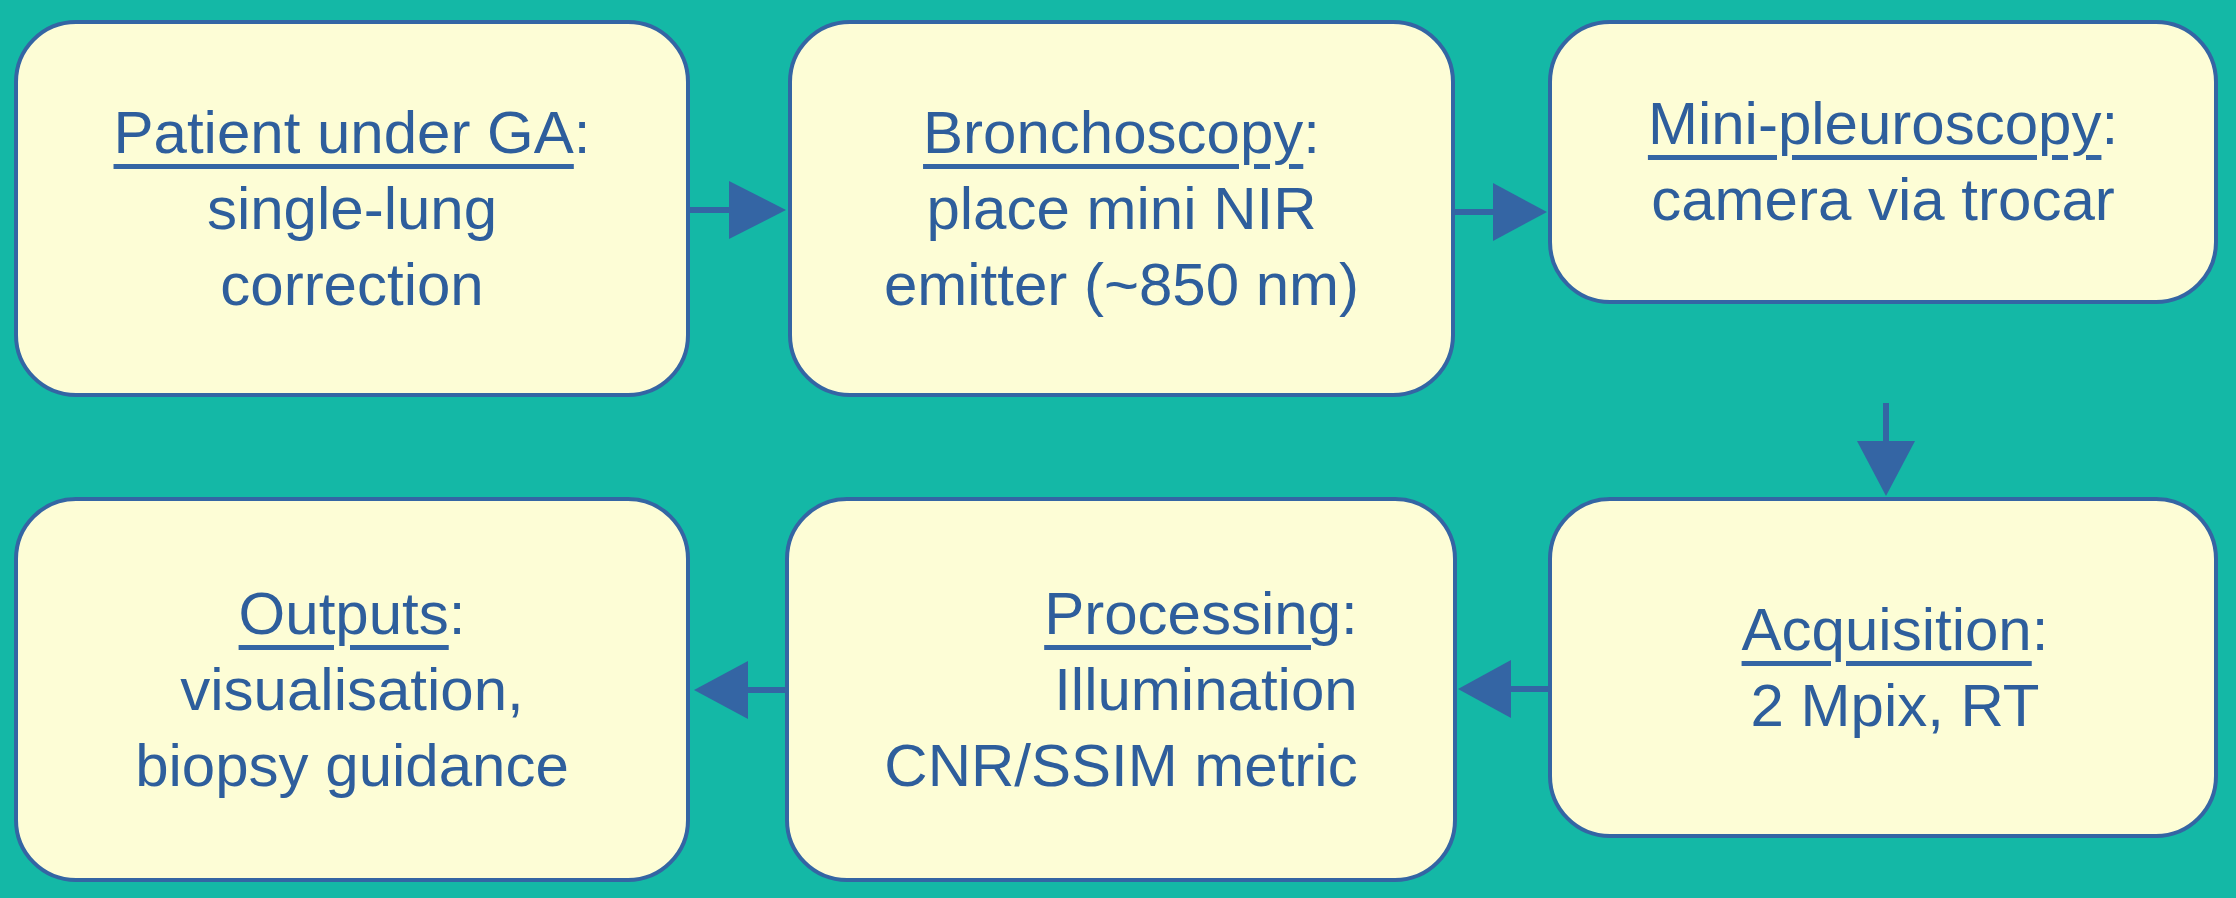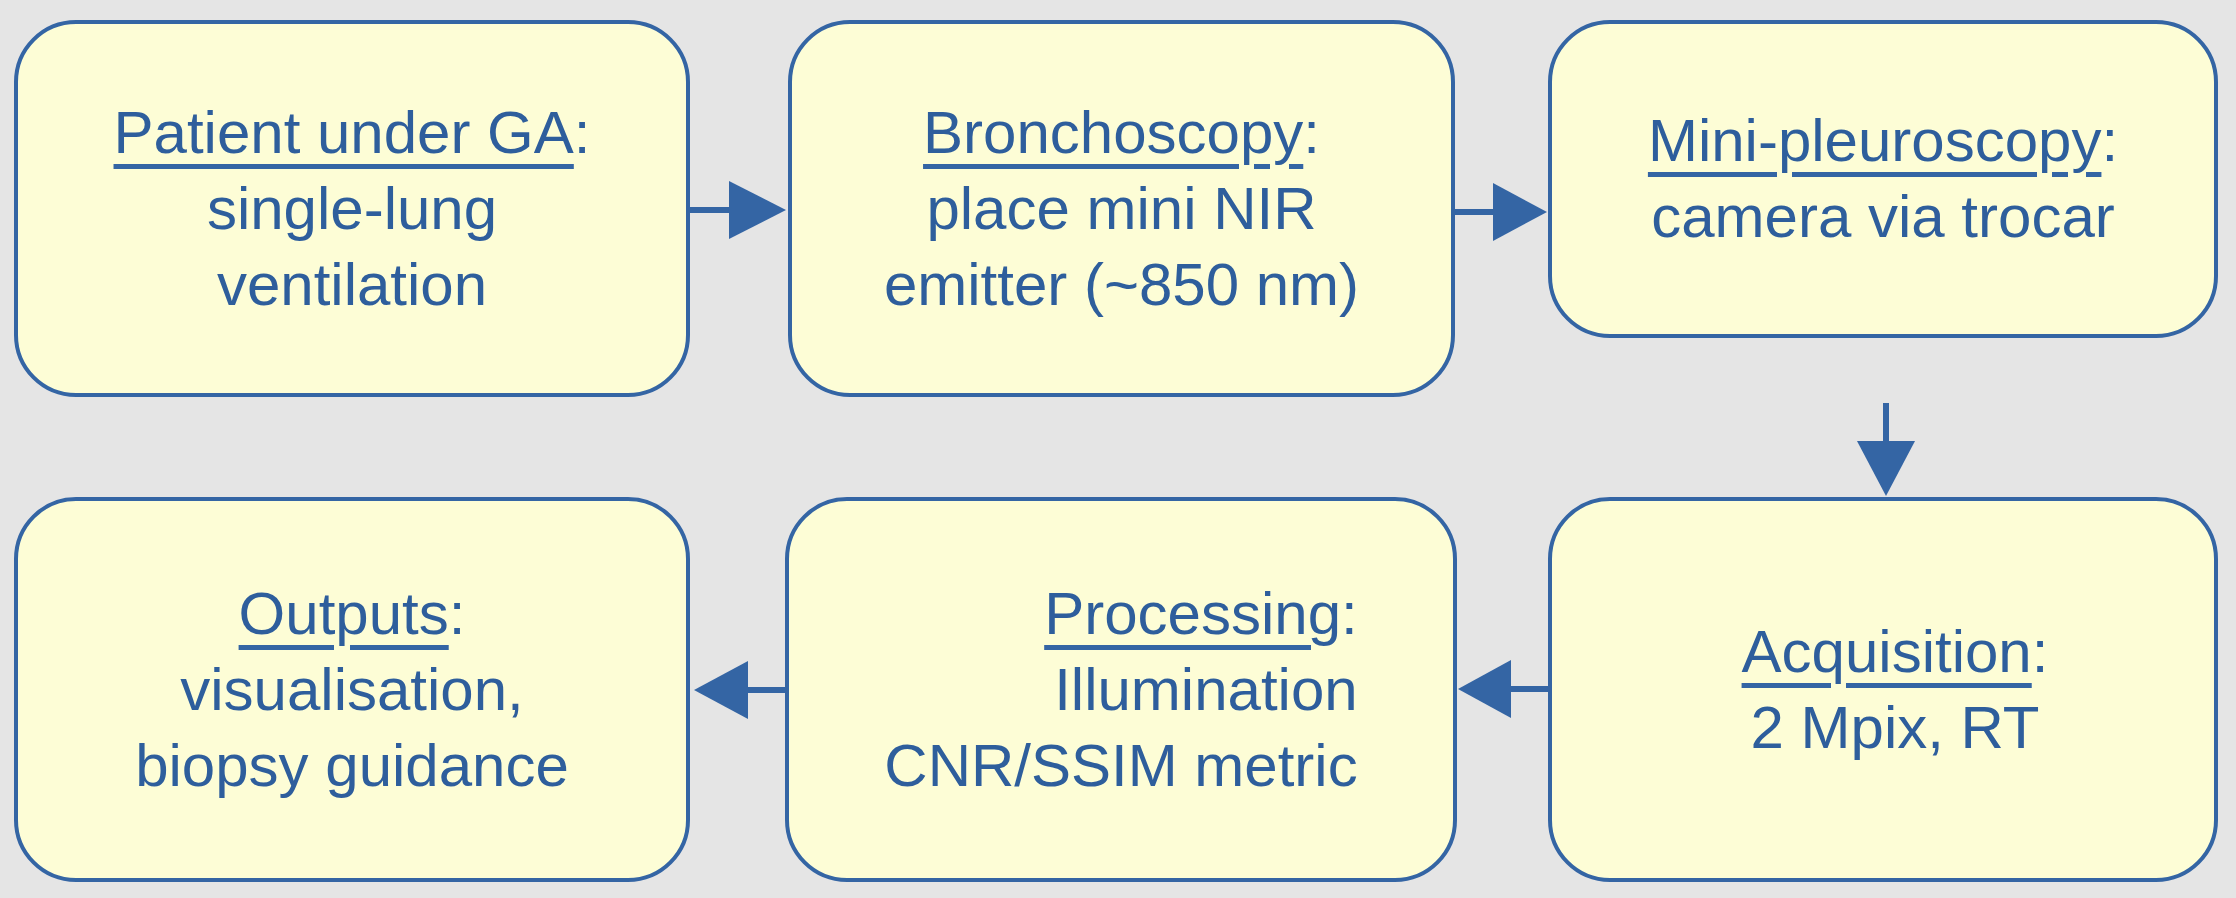--- a/index.html
+++ b/index.html
@@ -5,21 +5,21 @@
   html, body {
     margin: 0;
     padding: 0;
     background: #ffffff;
     font-family: "Liberation Sans", sans-serif;
   }
   .canvas {
     position: relative;
     width: 2236px;
     height: 898px;
-    background: #e5e5e5;
+    background: #14b8a6;
     overflow: hidden;
   }
   .flow-box {
     position: absolute;
     box-sizing: border-box;
     background: #FDFDD6;
     border: 4px solid #3465A4;
     border-radius: 62px;
     display: flex;
     align-items: center;
@@ -49,40 +49,40 @@
 </style>
 </head>
 <body>
 
 <div class="canvas">
 
   <div class="flow-box" style="left:14px; top:20px; width:676px; height:377px;">
     <div class="box-text">
       <div class="heading"><span class="u">Patient under GA</span><span>:</span></div>
       <div class="line">single-lung</div>
-      <div class="line">ventilation</div>
+      <div class="line">correction</div>
     </div>
   </div>
 
   <div class="flow-box" style="left:788px; top:20px; width:667px; height:377px;justify-content:center;">
     <div class="box-text">
       <div class="heading"><span class="u">Bronchoscopy</span><span>:</span></div>
       <div class="line">place mini NIR</div>
       <div class="line">emitter (~850 nm)</div>
     </div>
   </div>
 
-  <div class="flow-box" style="left:1548px; top:20px; width:670px; height:318px;">
+  <div class="flow-box" style="left:1548px; top:20px; width:670px; height:284px;">
     <div class="box-text">
       <div class="heading"><span class="u">Mini-pleuroscopy</span><span>:</span></div>
       <div class="line">camera via trocar</div>
     </div>
   </div>
 
-  <div class="flow-box" style="left:1548px; top:497px; width:670px; height:385px;padding-left:24px;">
+  <div class="flow-box" style="left:1548px; top:497px; width:670px; height:341px;padding-left:24px;">
     <div class="box-text">
       <div class="heading"><span class="u">Acquisition</span><span>:</span></div>
       <div class="line">2 Mpix, RT</div>
     </div>
   </div>
 
   <div class="flow-box" style="left:785px; top:497px; width:672px; height:385px;text-align:right;">
     <div class="box-text">
       <div class="heading"><span class="u">Processing</span><span>:</span></div>
       <div class="line">Illumination</div>

